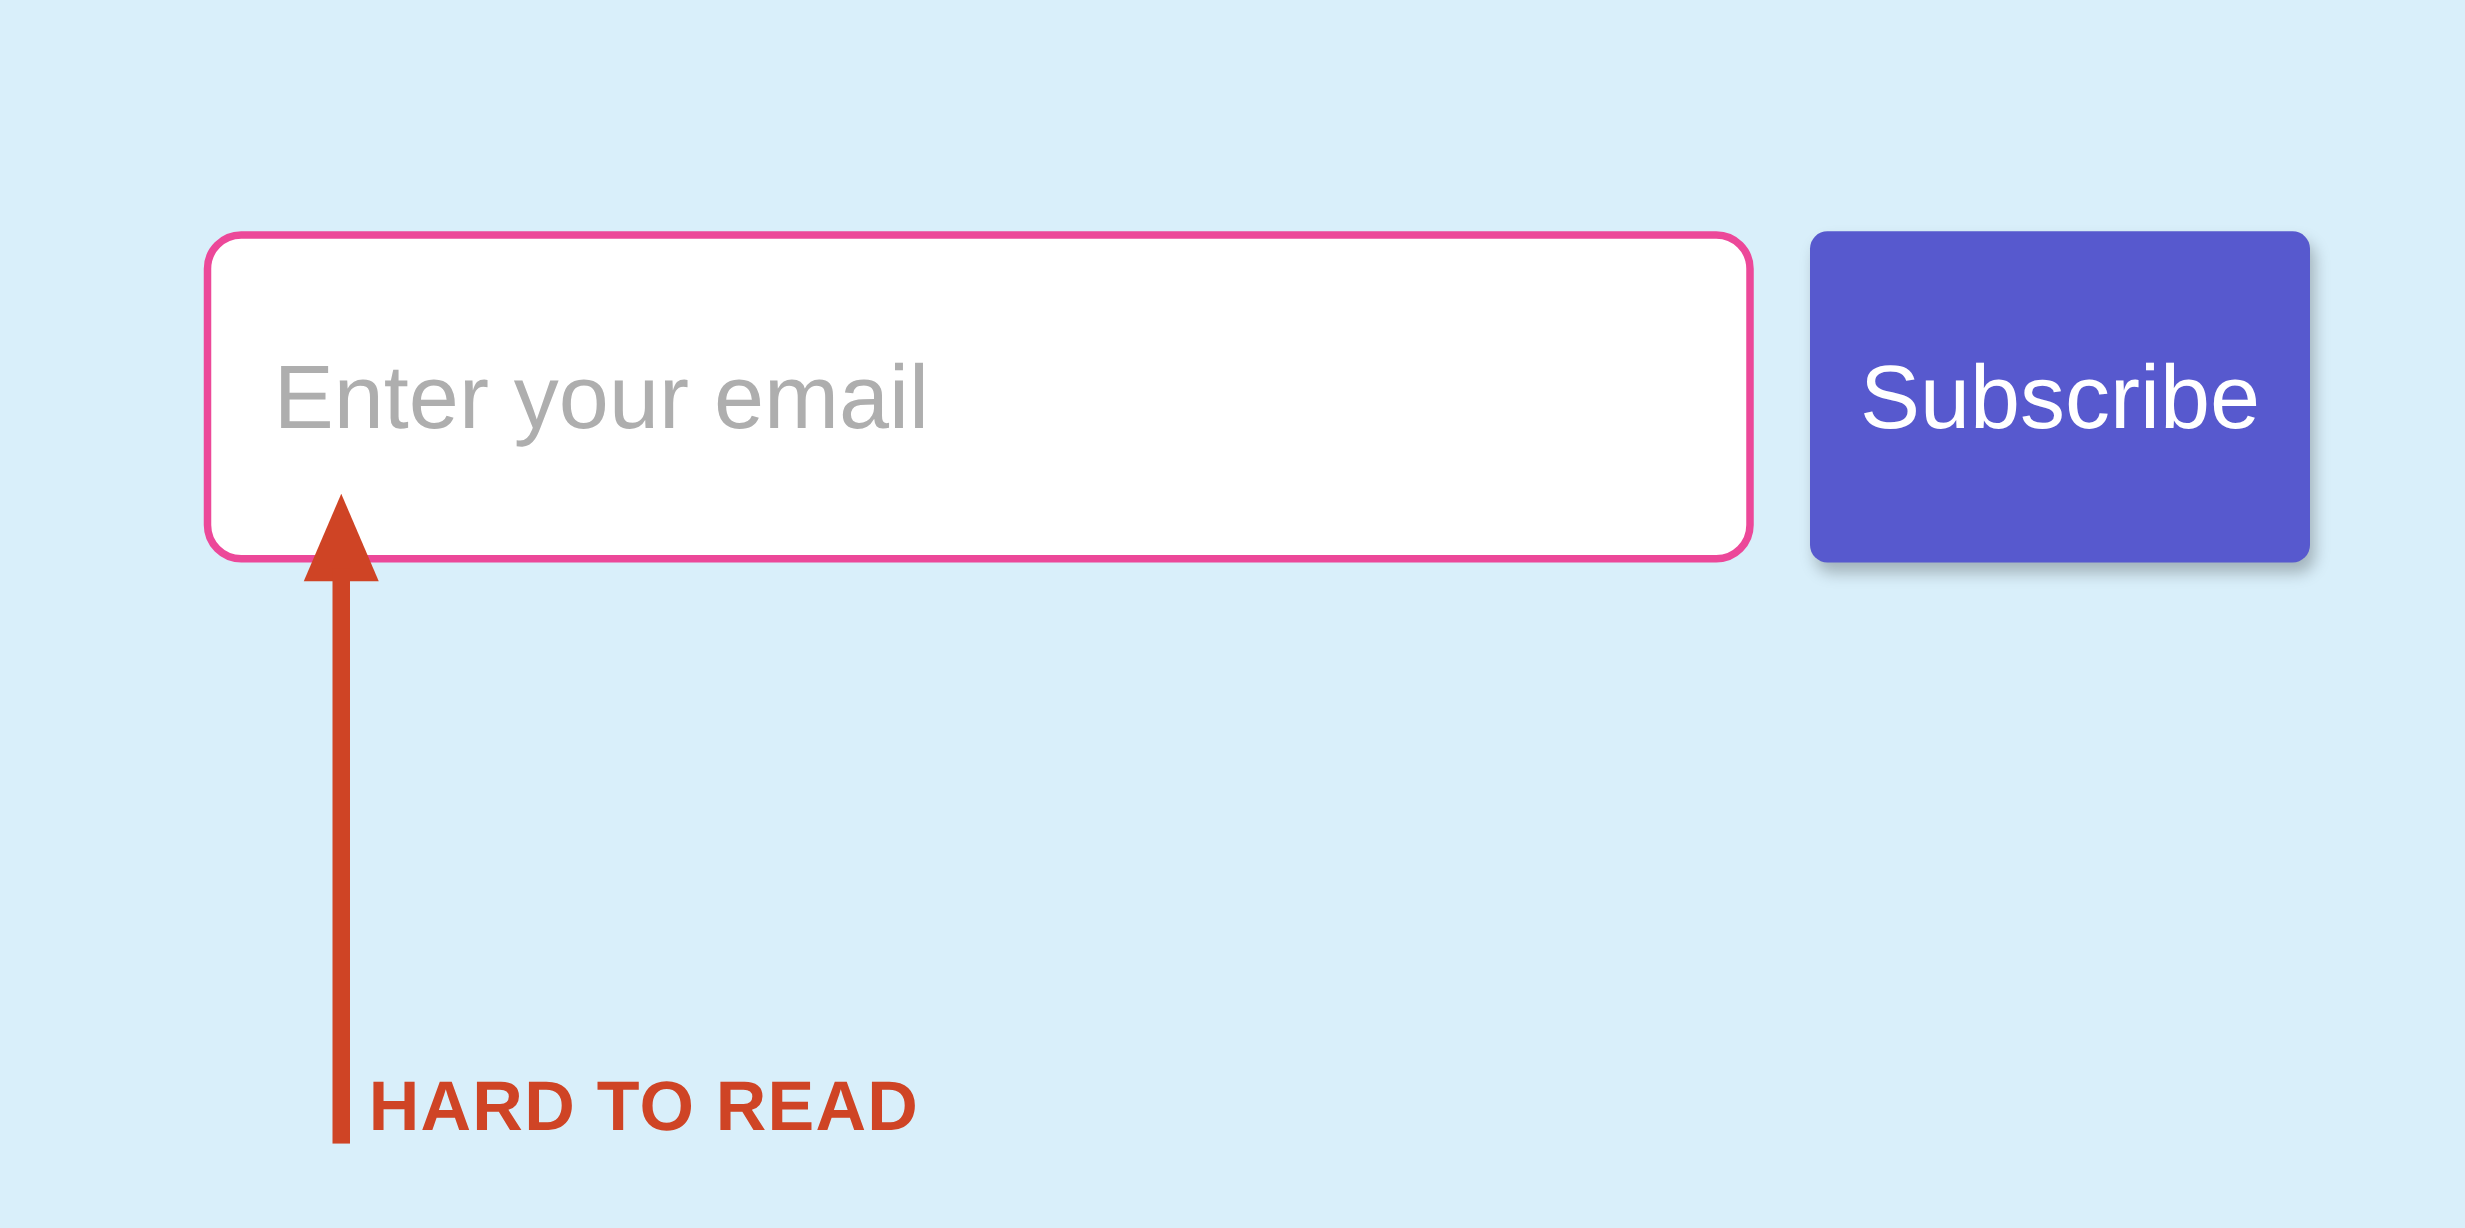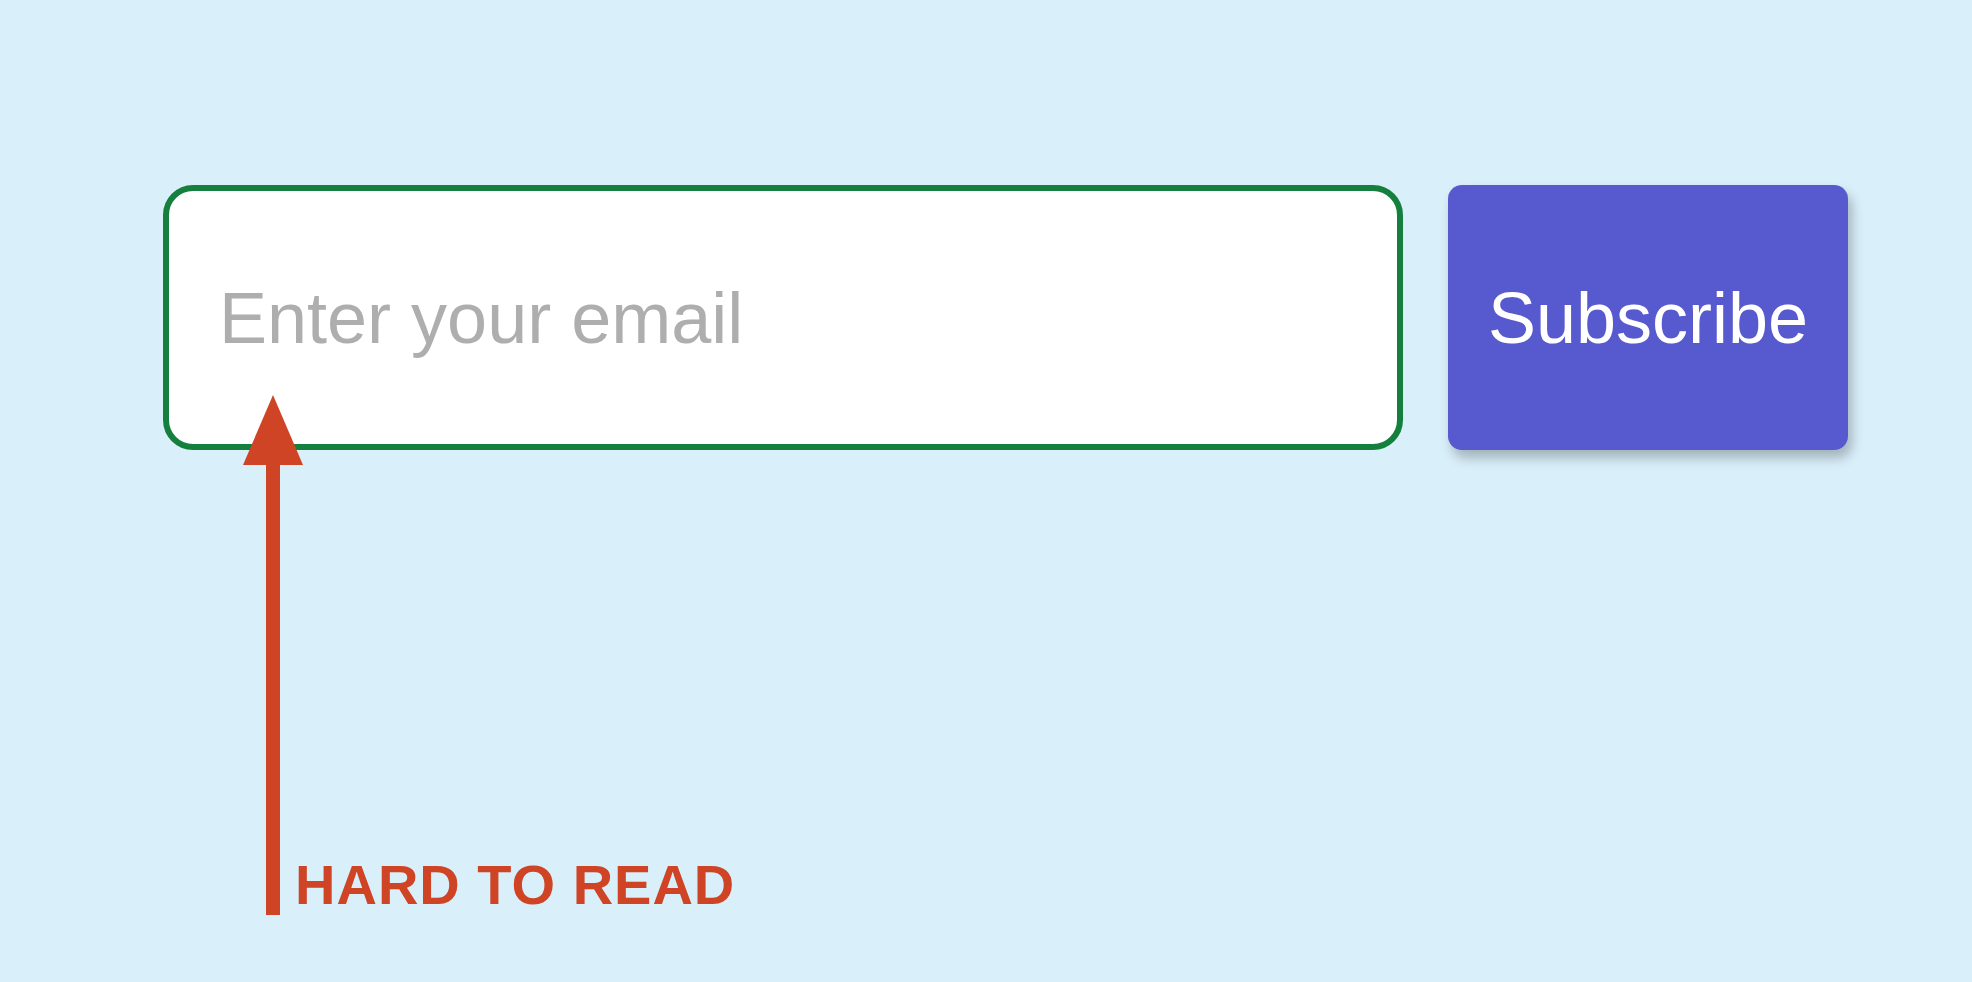--- a/index.html
+++ b/index.html
@@ -23,21 +23,21 @@
       left: 163px;
       display: flex;
       align-items: center;
       gap: 45px;
     }
 
     .email-input {
       width: 1240px;
       height: 265px;
       background-color: #ffffff;
-      border: 6px solid #15803d;
+      border: 6px solid #ec4899;
       border-radius: 30px;
       font-size: 72px;
       color: #333;
       padding: 0 50px;
       outline: none;
     }
 
     .email-input::placeholder {
       color: #aeaeae;
       font-weight: 400;

